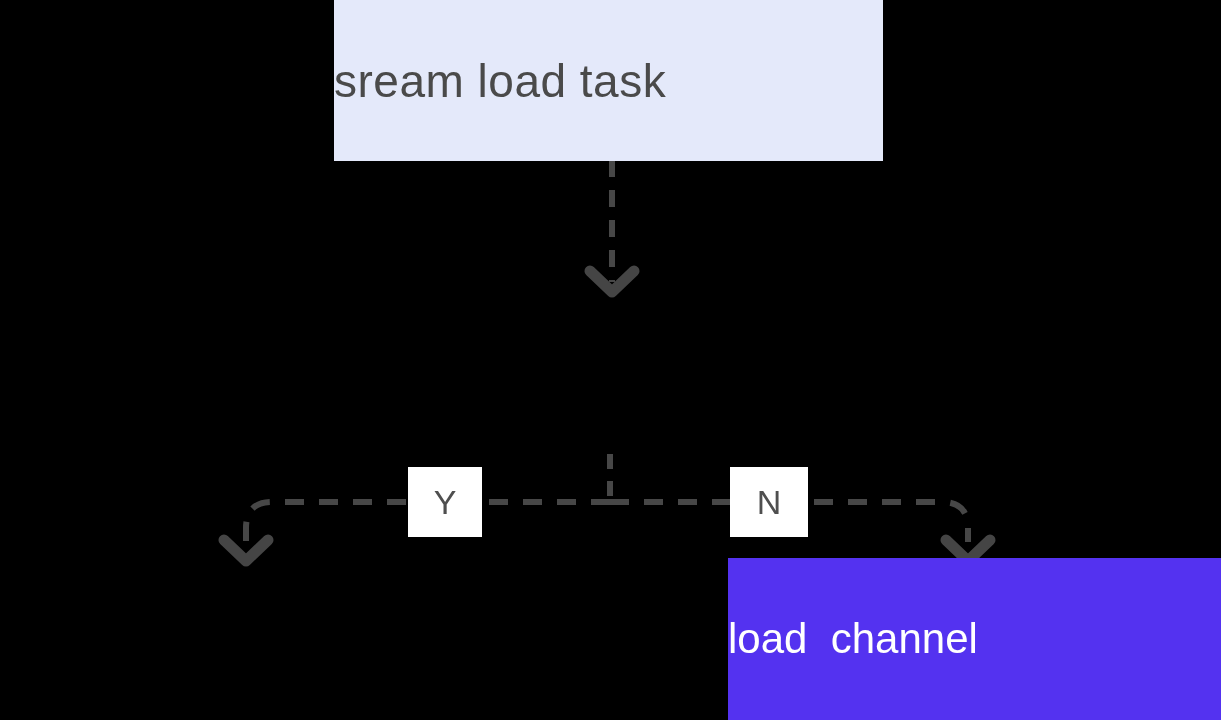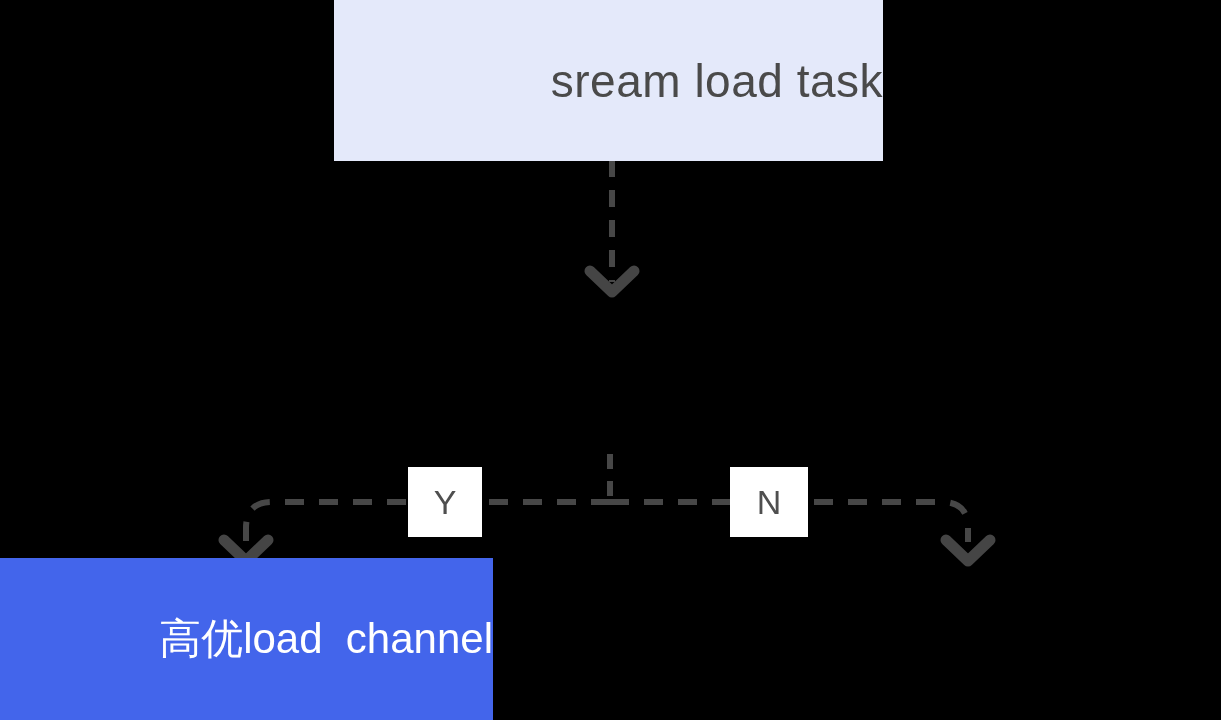--- a/index.html
+++ b/index.html
@@ -20,21 +20,21 @@
     left: 0;
     top: 0;
     width: 1221px;
     height: 720px;
     z-index: 1;
   }
   .node {
     position: absolute;
     display: flex;
     align-items: center;
-    justify-content: flex-end;
+    justify-content: flex-start;
     box-sizing: border-box;
     z-index: 2;
   }
   .node-label {
     white-space: pre;
     text-align: center;
   }
   .node-task {
     left: 334px;
     top: 0;
@@ -140,18 +140,18 @@
 
 
   <div class="branch-label branch-yes">
     <span class="node-label">Y</span>
   </div>
 
   <div class="branch-label branch-no">
     <span class="node-label">N</span>
   </div>
 
-  <div class="node node-high-priority">
-    <span class="node-label">高优load  channel</span>
+
+  <div class="node node-channel">
+    <span class="node-label">load  channel</span>
   </div>
-
 
 </div>
 
 </body></html>

